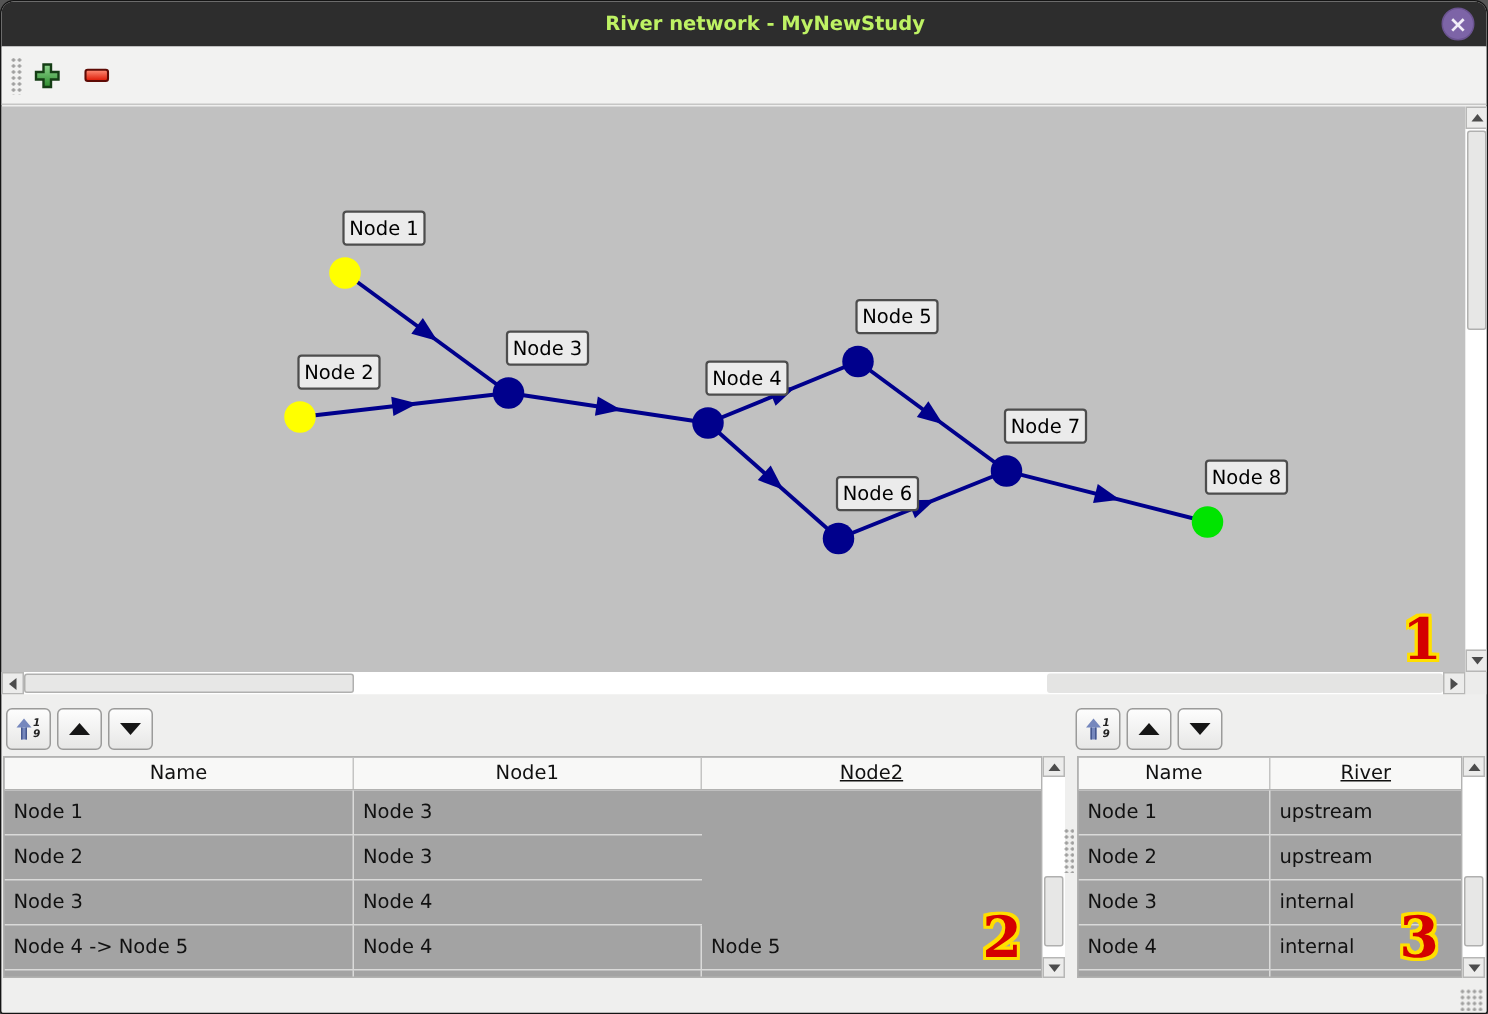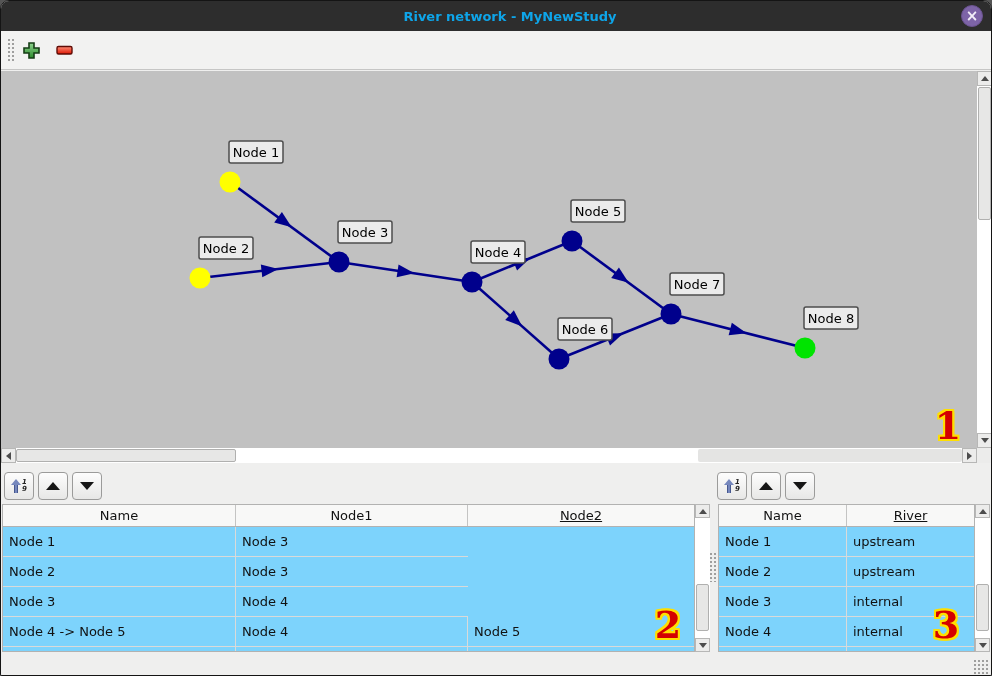--- a/index.html
+++ b/index.html
@@ -1,21 +1,21 @@
 <!DOCTYPE html>
 <html><head>
 <meta charset="utf-8">
 <style>
   html,body{margin:0;padding:0;background:#555;font-family:"DejaVu Sans","Liberation Sans",sans-serif;}
   #window{position:relative;width:992px;height:676px;background:#efefee;border:1px solid #141414;
           box-sizing:border-box;border-radius:9px 9px 2px 2px;overflow:hidden;}
   
   #titlebar{position:absolute;left:0;top:0;width:100%;height:30px;background:#2d2d2d;
             display:flex;align-items:center;justify-content:center;}
-  #title{color:#0ea5e9;font-size:13px;font-weight:bold;margin-left:28px;}
+  #title{color:#bef264;font-size:13px;font-weight:bold;margin-left:28px;}
   #closebtn{position:absolute;right:8px;top:4px;width:22px;height:22px;border-radius:50%;
             background:#7d64a7;border:1px solid #6a538f;color:#f2eef8;font-size:15px;font-weight:bold;
             display:flex;align-items:center;justify-content:center;line-height:1;box-sizing:border-box;}
   
   #toolbar{position:absolute;left:0;top:30px;width:100%;height:38px;background:#f2f2f1;
            border-bottom:1px solid #c6c6c5;}
   .dots{background-image:radial-gradient(#9f9f9e 1px,transparent 1.2px);background-size:4px 4px;}
   #tb-handle{position:absolute;left:6px;top:7px;width:8px;height:25px;}
   .tbbtn{position:absolute;top:7px;width:24px;height:24px;display:flex;align-items:center;justify-content:center;}
   
@@ -38,21 +38,21 @@
             background:linear-gradient(#fdfdfd,#e7e7e6);box-sizing:border-box;
             display:flex;align-items:center;justify-content:center;}
   .bt-up{width:0;height:0;border-left:7px solid transparent;border-right:7px solid transparent;border-bottom:8px solid #161616;}
   .bt-down{width:0;height:0;border-left:7px solid transparent;border-right:7px solid transparent;border-top:8px solid #161616;}
   .sorticon{display:flex;align-items:center;gap:1px;}
   .sort-arrow{display:flex;flex-direction:column;align-items:center;}
   .sort-arrow .head{width:0;height:0;border-left:5px solid transparent;border-right:5px solid transparent;border-bottom:6px solid #7587bd;}
   .sort-arrow .stem{width:4px;height:8px;background:#7587bd;border-left:1px solid #46588f;border-right:1px solid #46588f;box-sizing:border-box;}
   .sort-digits{display:flex;flex-direction:column;font-size:7px;line-height:7px;color:#222;font-weight:bold;}
   
-  .tablewrap{position:absolute;background:#7dd3fc;border:1px solid #b2b2b1;box-sizing:border-box;overflow:hidden;}
+  .tablewrap{position:absolute;background:#a3a3a3;border:1px solid #b2b2b1;box-sizing:border-box;overflow:hidden;}
   .thead{display:grid;height:22px;background:#f8f8f7;border-bottom:1px solid #b2b2b1;box-sizing:border-box;}
   .th{display:flex;align-items:center;justify-content:center;font-size:13px;color:#111;
       border-right:1px solid #c4c4c3;box-sizing:border-box;}
   .th:last-child{border-right:none;text-decoration:underline;}
   .tr{display:grid;height:30px;}
   .td{display:flex;align-items:center;font-size:13px;color:#111;padding-left:6px;
       border-right:1px solid #dadad9;border-bottom:1px solid #dadad9;box-sizing:border-box;white-space:nowrap;overflow:hidden;}
   .td:last-child{border-right:none;}
   .cols3{grid-template-columns:233px 232px 226px;}
   .cols2{grid-template-columns:128px 127px;}

